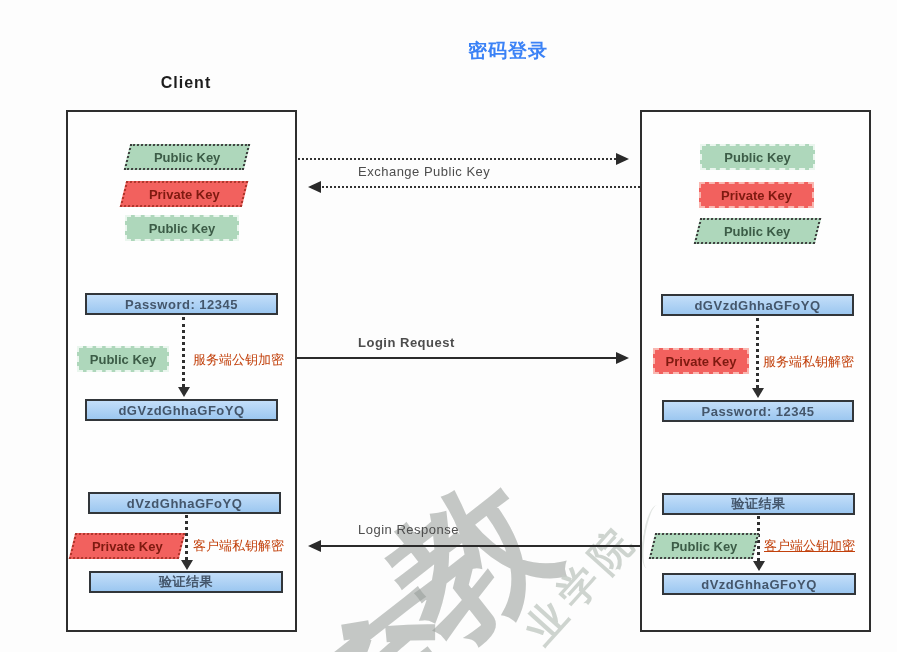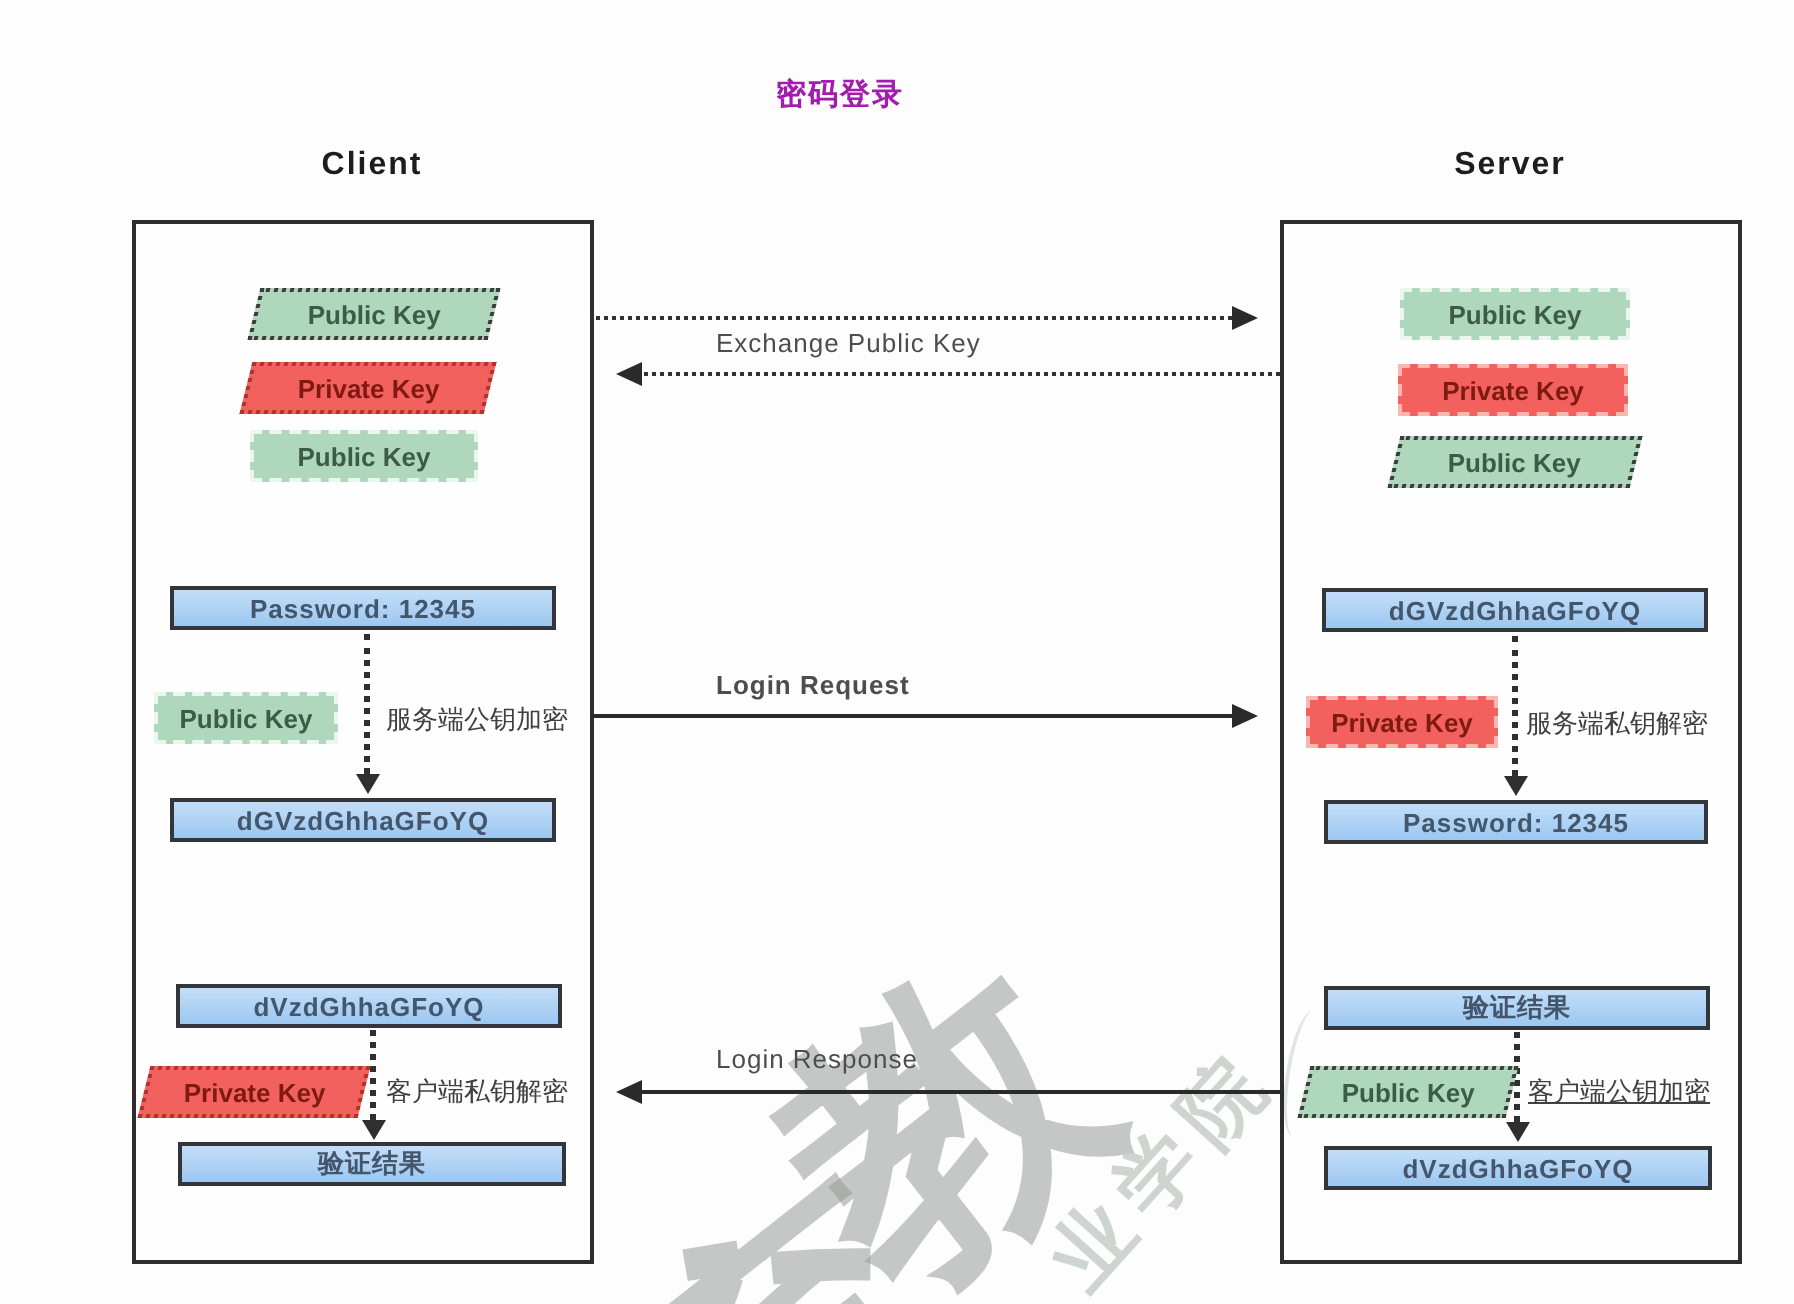--- a/index.html
+++ b/index.html
@@ -6,21 +6,21 @@
   body{background:#ffffff;font-family:"Liberation Sans","DejaVu Sans",sans-serif;}
   .scene{position:relative;width:897px;height:652px;background:#fdfdfd;overflow:hidden;}
 
   
   .wm{position:absolute;pointer-events:none;white-space:nowrap;}
   .wm-big{font-size:150px;font-weight:bold;color:rgba(150,154,151,0.55);transform:rotate(-38deg);}
   .wm-small{font-size:40px;font-weight:bold;color:rgba(198,205,199,0.85);letter-spacing:8px;transform:rotate(-48deg);transform-origin:left center;}
   .wm-swoosh{position:absolute;width:16px;height:64px;border-left:2px solid rgba(205,211,206,0.9);border-radius:50%;transform:rotate(9deg);}
 
   
-  .title{position:absolute;font-size:15px;font-weight:bold;color:#a21caf;text-align:left;letter-spacing:1px;}
+  .title{position:absolute;font-size:19px;font-weight:bold;color:#3b82f6;text-align:right;letter-spacing:1px;}
   .heading{position:absolute;font-size:16px;font-weight:bold;color:#1d1d1d;text-align:center;letter-spacing:1px;}
 
   
   .lifebox{position:absolute;border:2px solid #2e2e2e;background:rgba(255,255,255,0.35);}
 
   
   .chip{position:absolute;height:22px;display:flex;align-items:center;justify-content:center;
         font-size:13px;font-weight:bold;}
   .chip .inner{display:block;}
   .green{background:#aed7bb;color:#3c5c47;}
@@ -32,21 +32,21 @@
   .dash-border-lightgreen{border:2px dashed #eaf6ee;}
   .dash-border-lightred{border:2px dashed #f9b7b1;}
 
   
   .bluebox{position:absolute;height:18px;border:2px solid #32363a;
            background:linear-gradient(180deg,#c3def9 0%,#9cc7f0 100%);
            display:flex;align-items:center;justify-content:center;
            font-size:13px;font-weight:bold;color:#44566b;letter-spacing:0.5px;}
 
   
-  .note{position:absolute;font-size:13px;color:#404040;white-space:nowrap;}
+  .note{position:absolute;font-size:13px;color:#c2410c;white-space:nowrap;}
 
   
   .varrow{position:absolute;width:0;border-left:3px dotted #2f2f2f;}
   .varrow::after{content:"";position:absolute;bottom:-10px;left:-7px;
                  border:6px solid transparent;border-top:10px solid #2f2f2f;border-bottom:0;}
 
   
   .harrow{position:absolute;height:0;}
   .harrow.dotted{border-top:2px dotted #333333;}
   .harrow.solid{border-top:2px solid #2a2a2a;}
@@ -61,21 +61,20 @@
 
 <div class="scene">
 
   <span class="wm wm-big" style="left:398px;top:462px;">教</span>
   <span class="wm wm-big" style="left:328px;top:582px;">育</span>
   <span class="wm wm-small" style="left:533px;top:610px;">业学院</span>
   <div class="wm-swoosh" style="left:643px;top:505px;"></div>
 
   <div class="title" style="left:388px;top:38px;width:160px;">密码登录</div>
   <div class="heading" style="left:116px;top:74px;width:140px;">Client</div>
-  <div class="heading" style="left:685px;top:74px;width:140px;">Server</div>
 
   <div class="lifebox" style="left:66px;top:110px;width:227px;height:518px;"></div>
   <div class="lifebox" style="left:640px;top:110px;width:227px;height:518px;"></div>
 
   <div class="chip green para dot-border-dark" style="left:127px;top:144px;width:116px;">
     <span class="inner">Public Key</span>
   </div>
   <div class="chip red para dot-border-red" style="left:123px;top:181px;width:118px;">
     <span class="inner">Private Key</span>
   </div>

